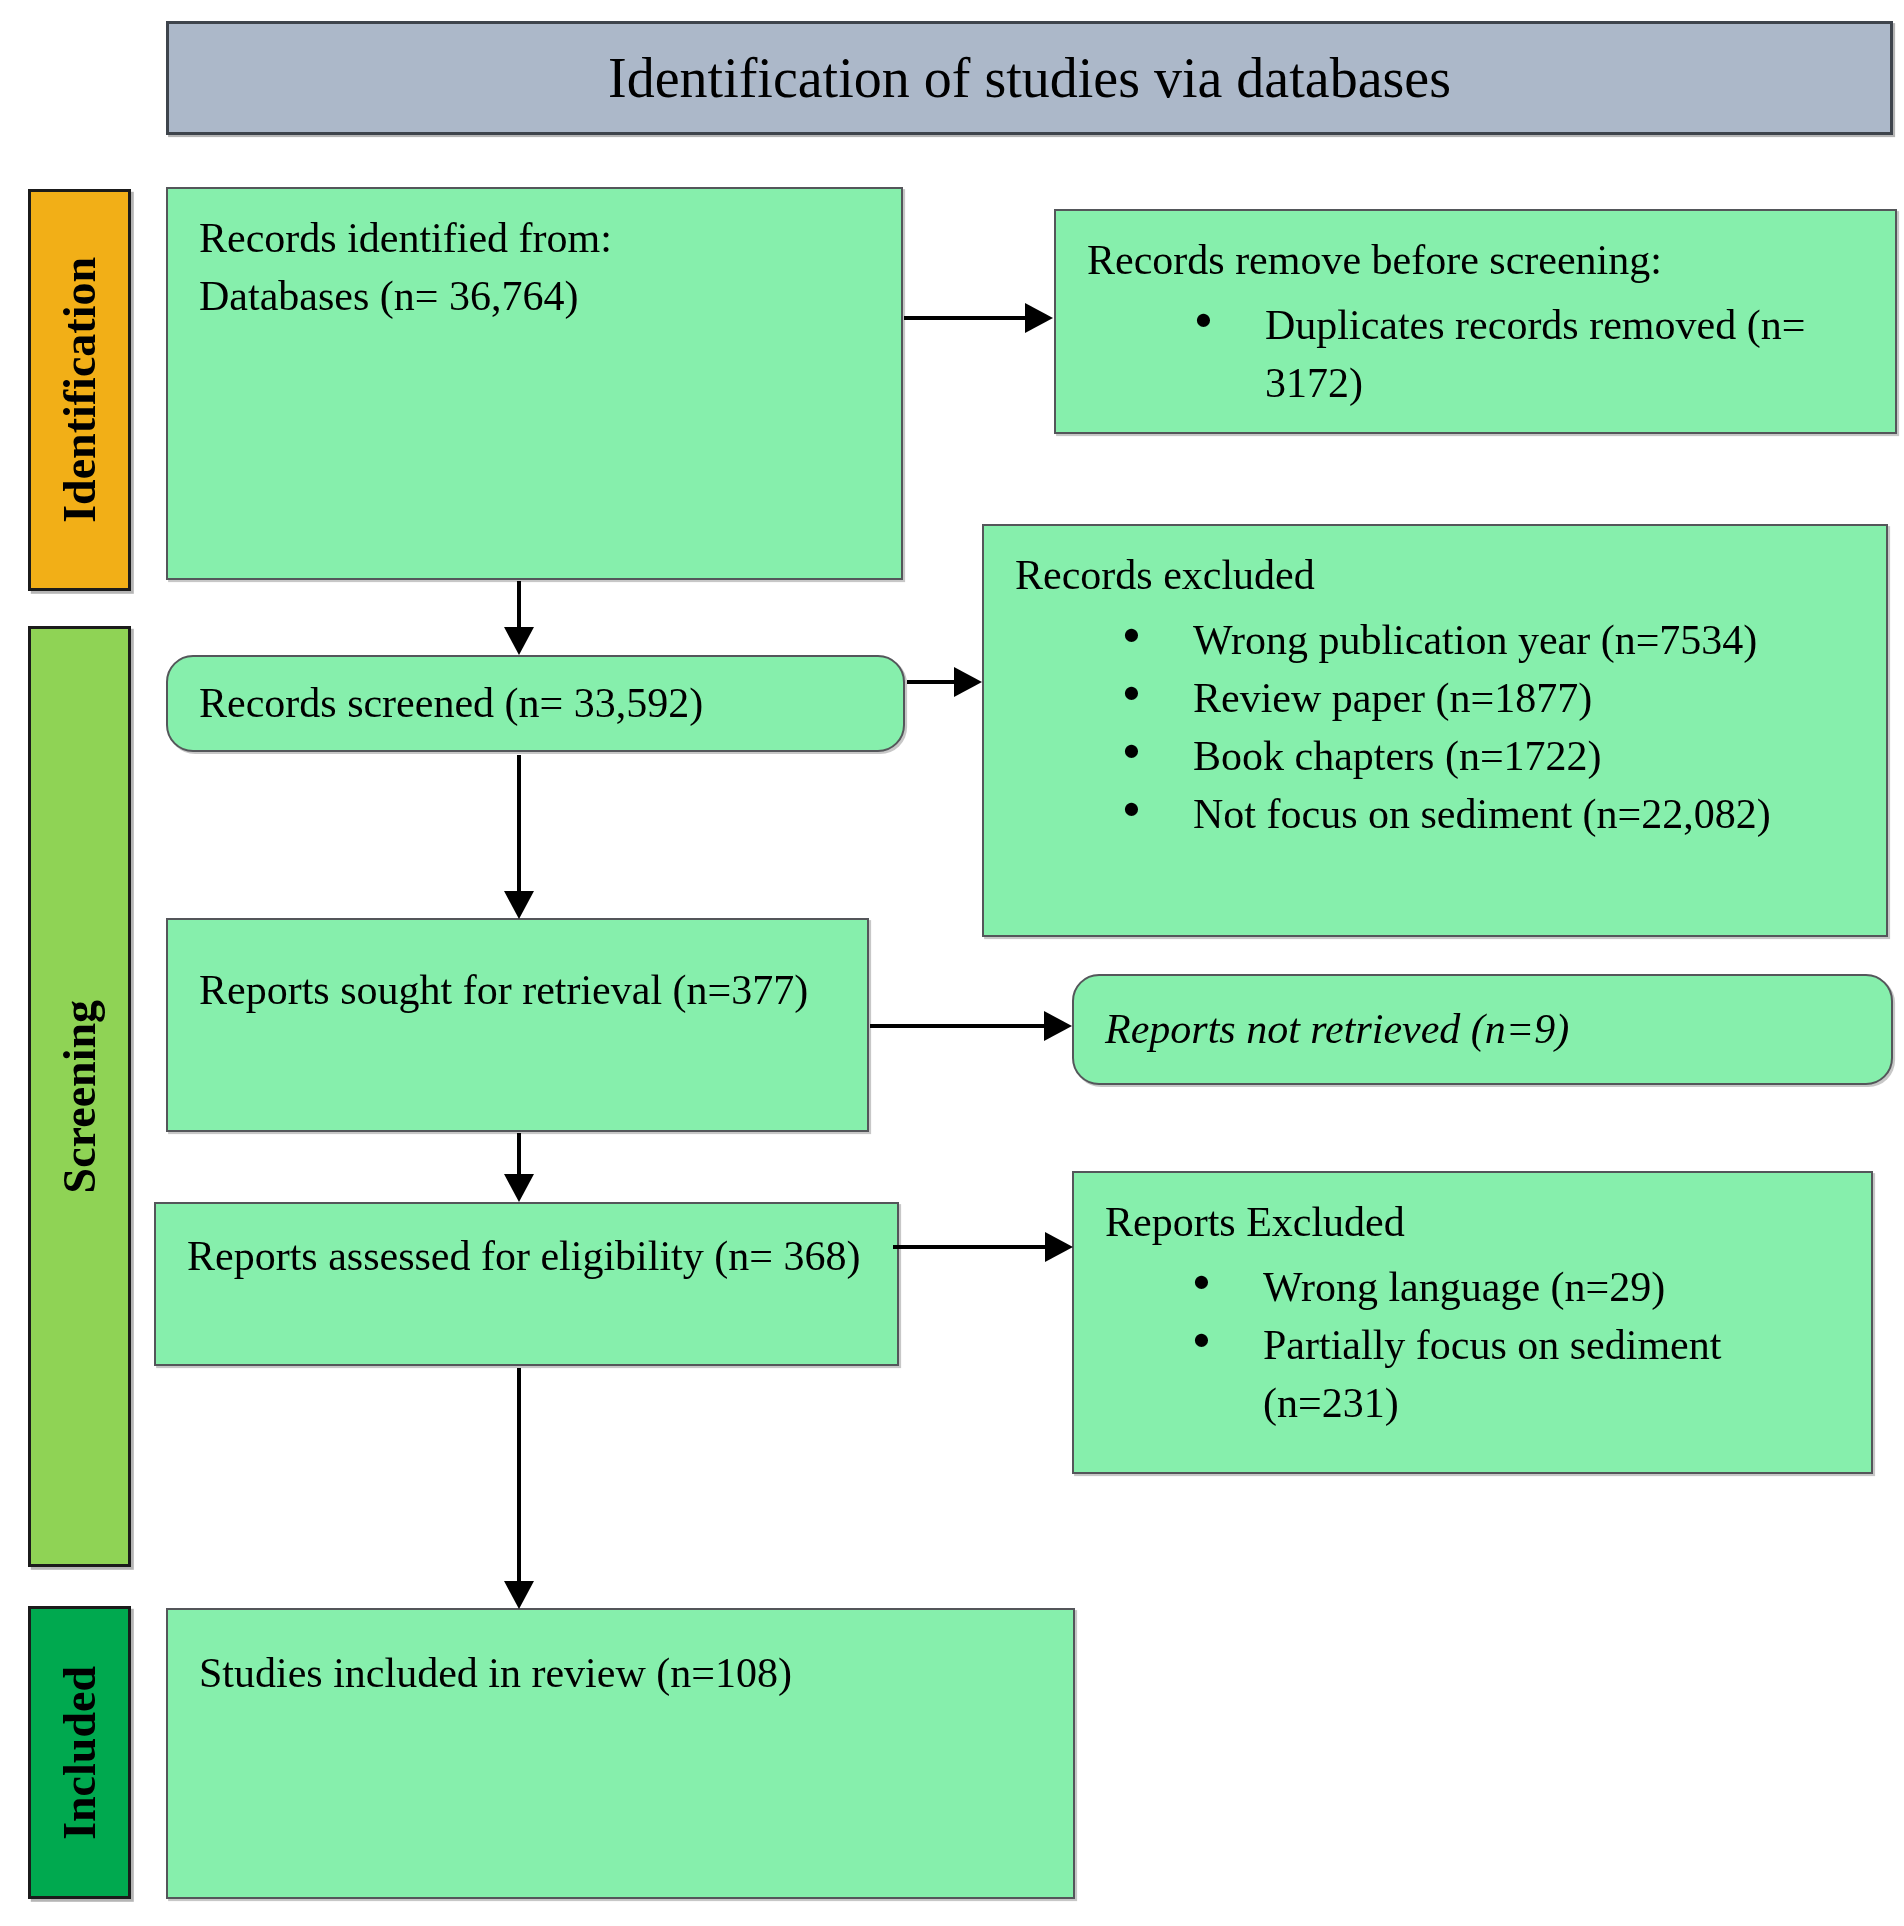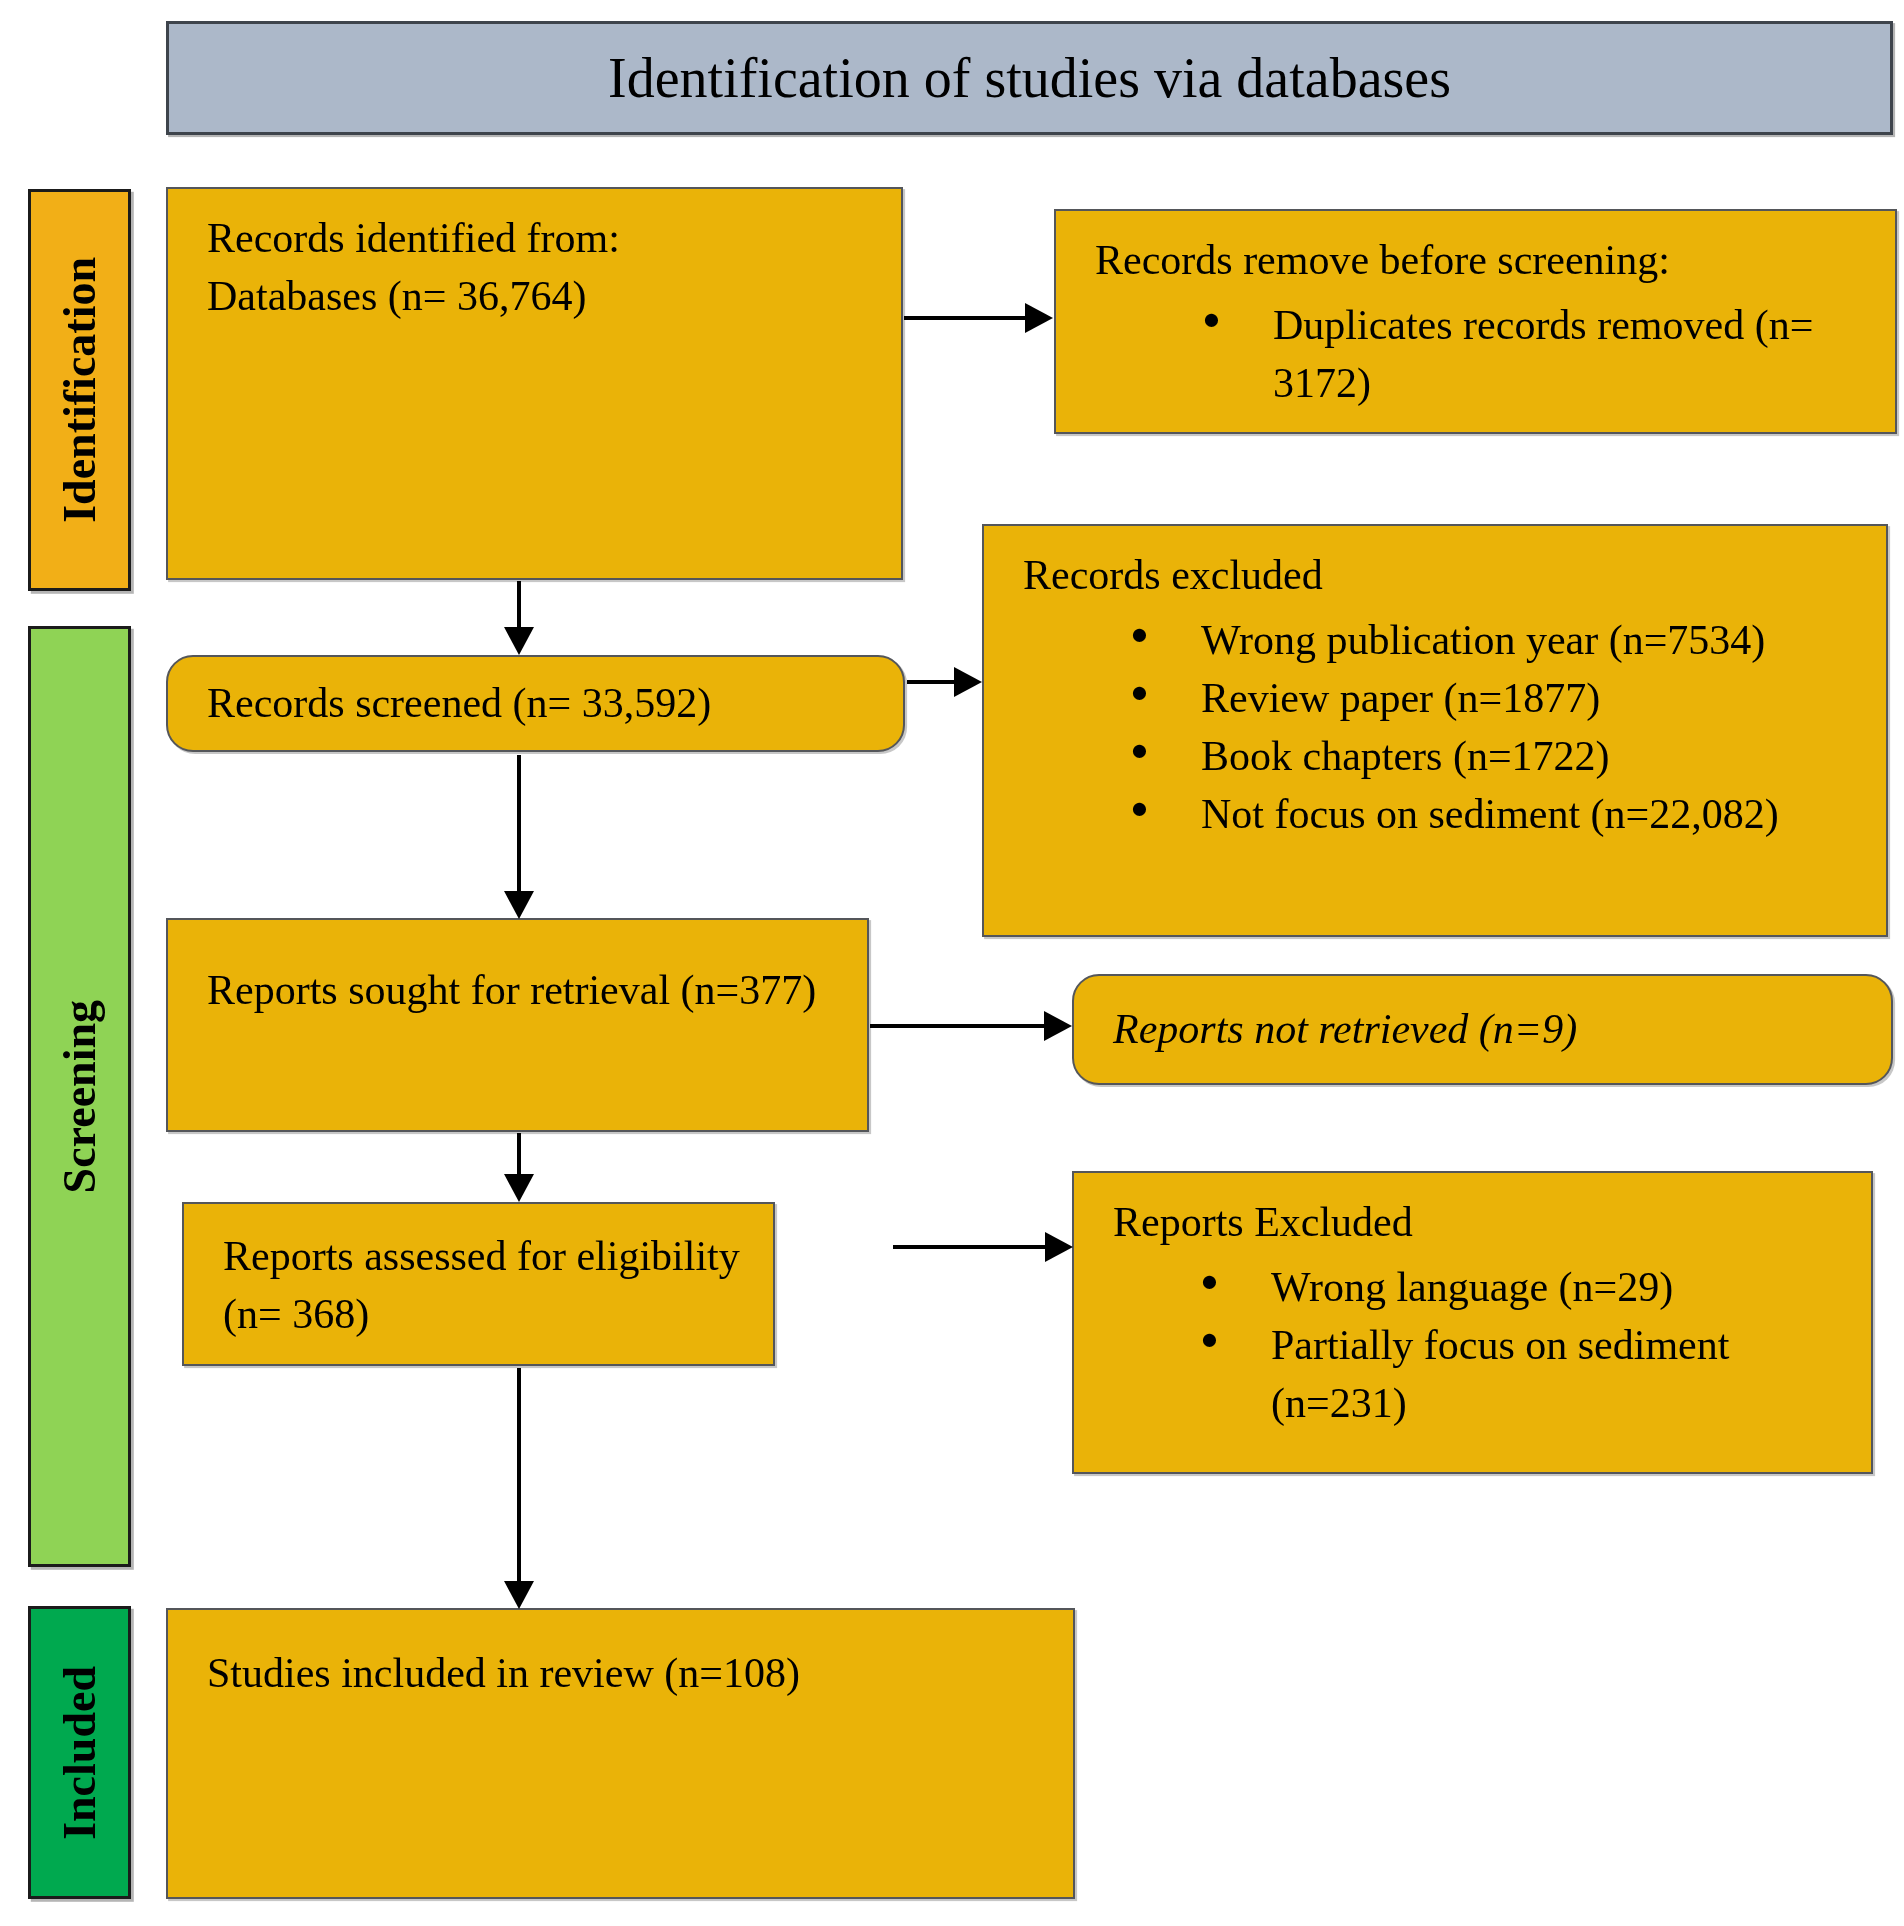--- a/index.html
+++ b/index.html
@@ -21,25 +21,24 @@
     position:absolute;left:28px;width:103px;
     border:3.5px solid #1b1b1b;box-sizing:border-box;
     display:flex;align-items:center;justify-content:center;
     box-shadow:2.8px 2.8px 0 rgba(120,120,120,.55);
   }
   .stage .vtxt{
     writing-mode:vertical-rl;transform:rotate(180deg);
     font-size:46px;font-weight:bold;white-space:nowrap;
   }
   .box{
-    position:absolute;background:#eab308;
+    position:absolute;background:#86efac;
     border:2.8px solid #54565a;box-sizing:border-box;
     font-size:42px;line-height:1.38;
     box-shadow:2.1px 2.1px 0 rgba(130,130,130,.45);
-    padding-left:8px;
   }
   .box .pad{padding:21px 28px 14px 31px;}
   .vcenter{display:flex;align-items:center;border-radius:27px;}
   .vcenter .pad{padding:0 28px 0 31px;}
   ul.blts{list-style:none;margin:0;padding:0;margin-left:103px;margin-top:7px;}
   ul.blts li{position:relative;padding-left:75px;}
   ul.blts li::before{
     content:"\25CF";position:absolute;left:4.2px;top:1.4px;font-size:30.5px;
   }
   ul.gap-big{margin-top:104px;}
@@ -106,21 +105,21 @@
   </div>
 
   <div class="box" style="left:166px;top:918px;width:703px;height:214px;">
     <div class="pad" style="padding-top:42px;">Reports sought for retrieval (n=377)</div>
   </div>
 
   <div class="box vcenter" style="left:1072px;top:974px;width:821px;height:111px;font-style:italic;">
     <div class="pad">Reports not retrieved (n=9)</div>
   </div>
 
-  <div class="box" style="left:182px;top:1202px;width:593px;height:164px;">
+  <div class="box" style="left:154px;top:1202px;width:745px;height:164px;">
     <div class="pad" style="padding-top:24px;">Reports assessed for eligibility (n= 368)</div>
   </div>
 
   <div class="box" style="left:1072px;top:1171px;width:801px;height:303px;">
     <div class="pad">
       <div>Reports Excluded</div>
       <ul class="blts" style="margin-left:83px;">
         <li>Wrong language (n=29)</li>
         <li>Partially focus on sediment (n=231)</li>
       </ul>

